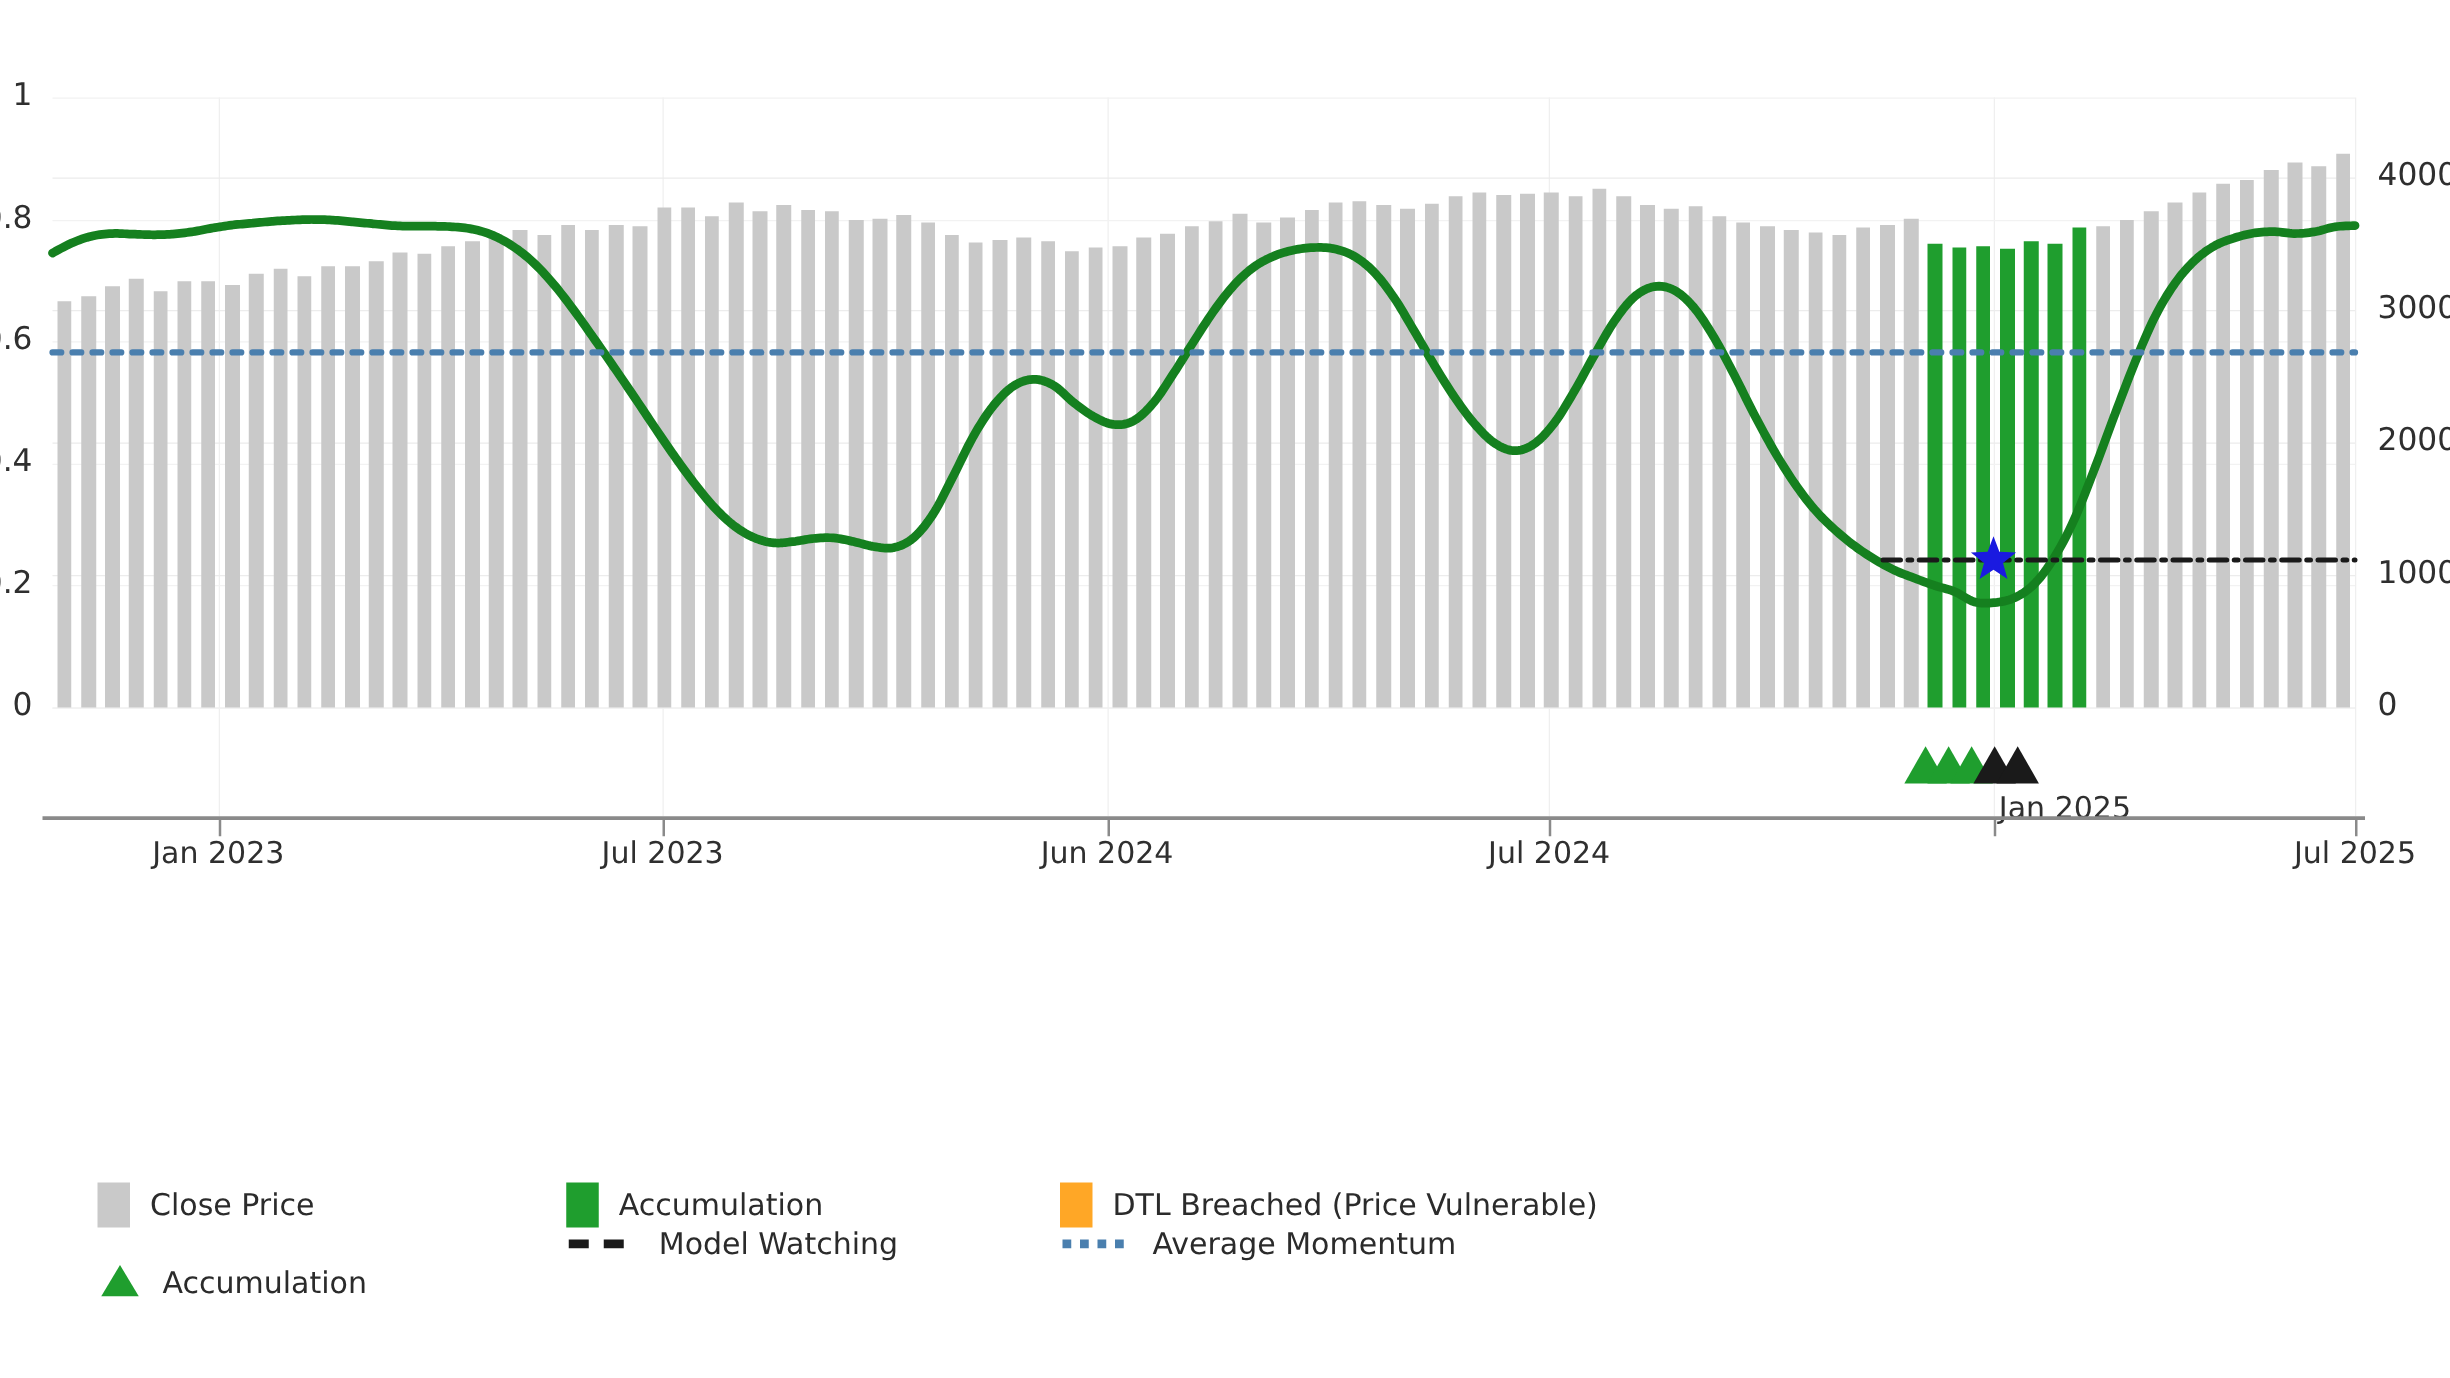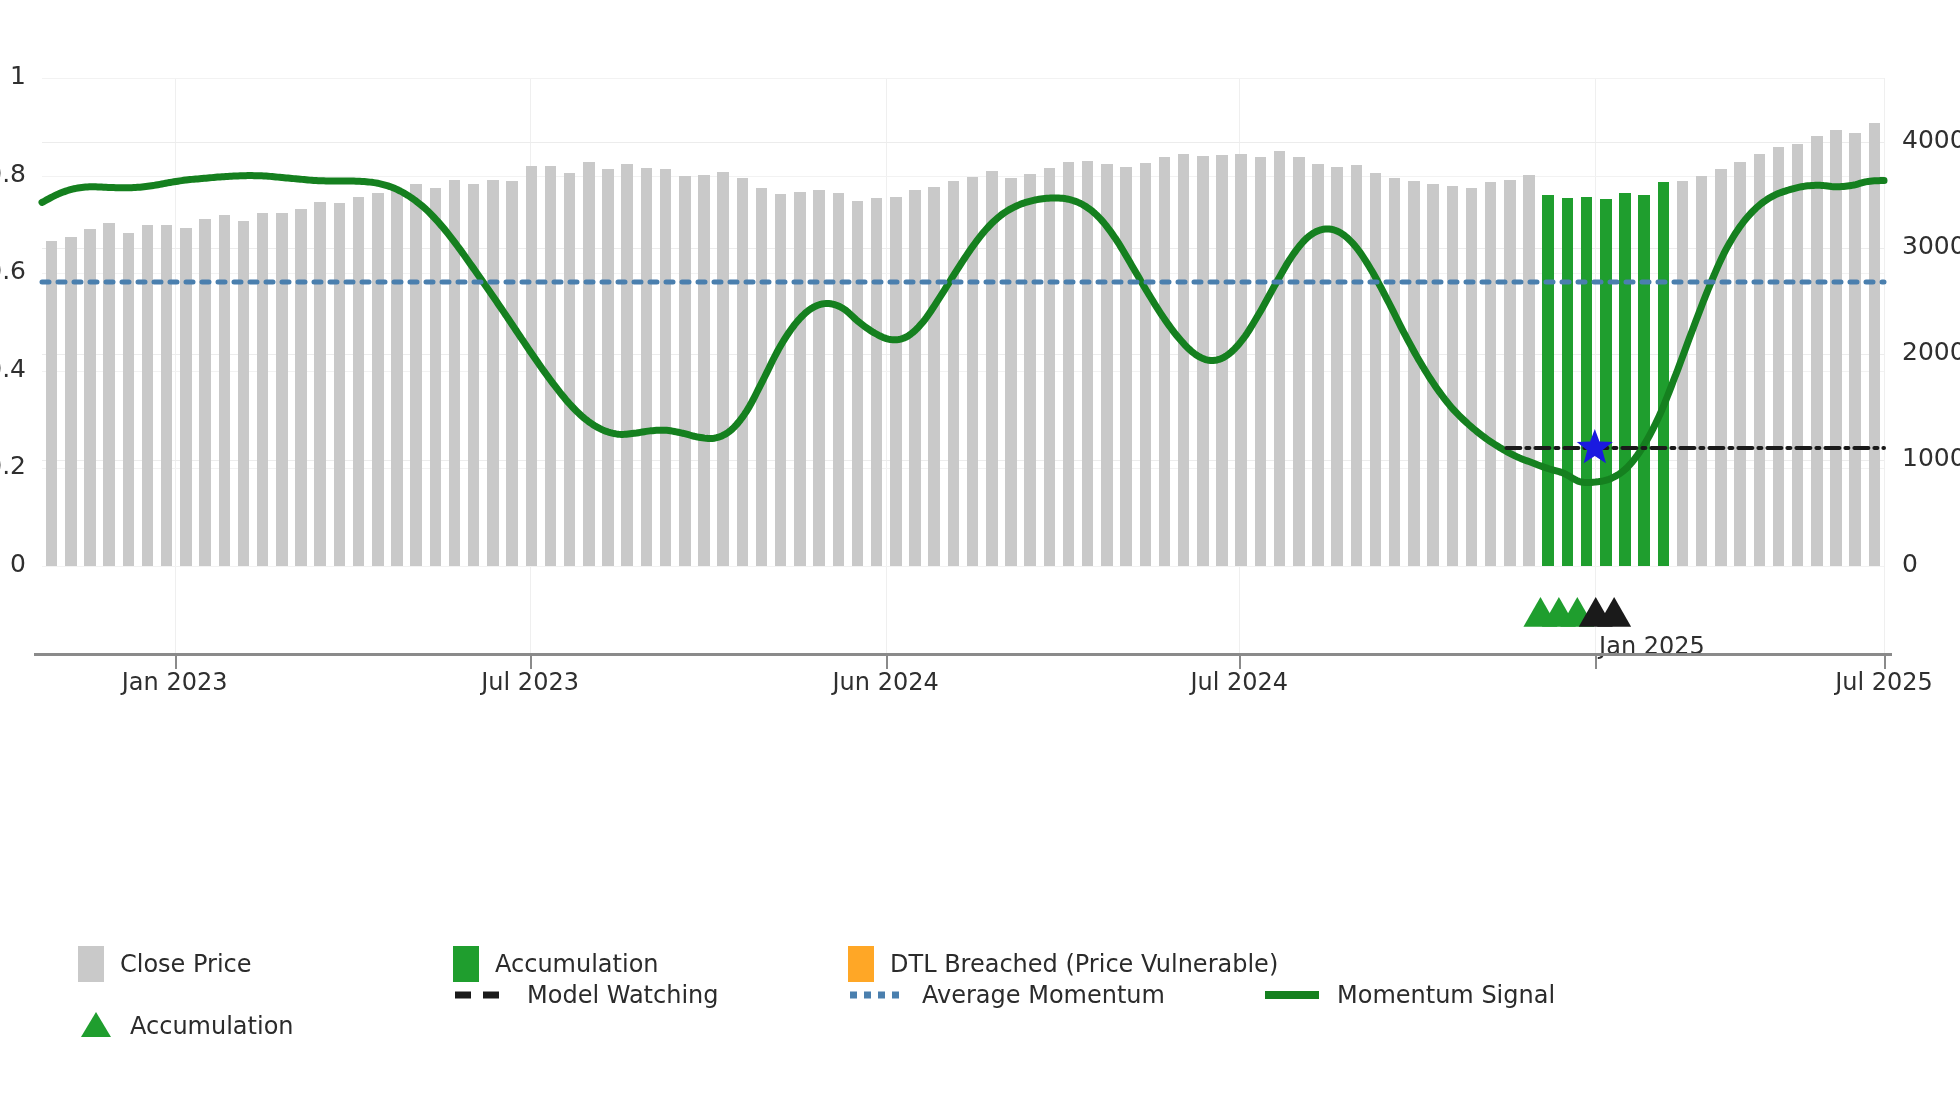--- a/index.html
+++ b/index.html
@@ -223,28 +223,20 @@
           <span class="legend-label">Model Watching</span>
         </div>
         <div class="legend-item" style="position: absolute; left: 770px; top: 0px;">
           <span class="lg-line">
             <svg width="58" height="20">
               <line x1="2" y1="10" x2="56" y2="10" stroke="#4a7fae" stroke-width="7" stroke-linecap="butt" stroke-dasharray="7 7"></line>
             </svg>
           </span>
           <span class="legend-label">Average Momentum</span>
         </div>
-        <div class="legend-item" style="position: absolute; left: 1185px; top: 0px;">
-          <span class="lg-line">
-            <svg width="58" height="20">
-              <line x1="2" y1="10" x2="56" y2="10" stroke="#15801f" stroke-width="8" stroke-linecap="butt"></line>
-            </svg>
-          </span>
-          <span class="legend-label">Momentum Signal</span>
-        </div>
       </div>
       <div class="legend-row" style="position: relative; height: 31px;">
         <div class="legend-item" style="position: absolute; left: 0px; top: 0px;">
           <span class="lg-mark">
             <svg width="34" height="34">
               <polygon points="17,3 2,28 32,28" fill="#1f9e2e"></polygon>
             </svg>
           </span>
           <span class="legend-label">Accumulation</span>
         </div>

